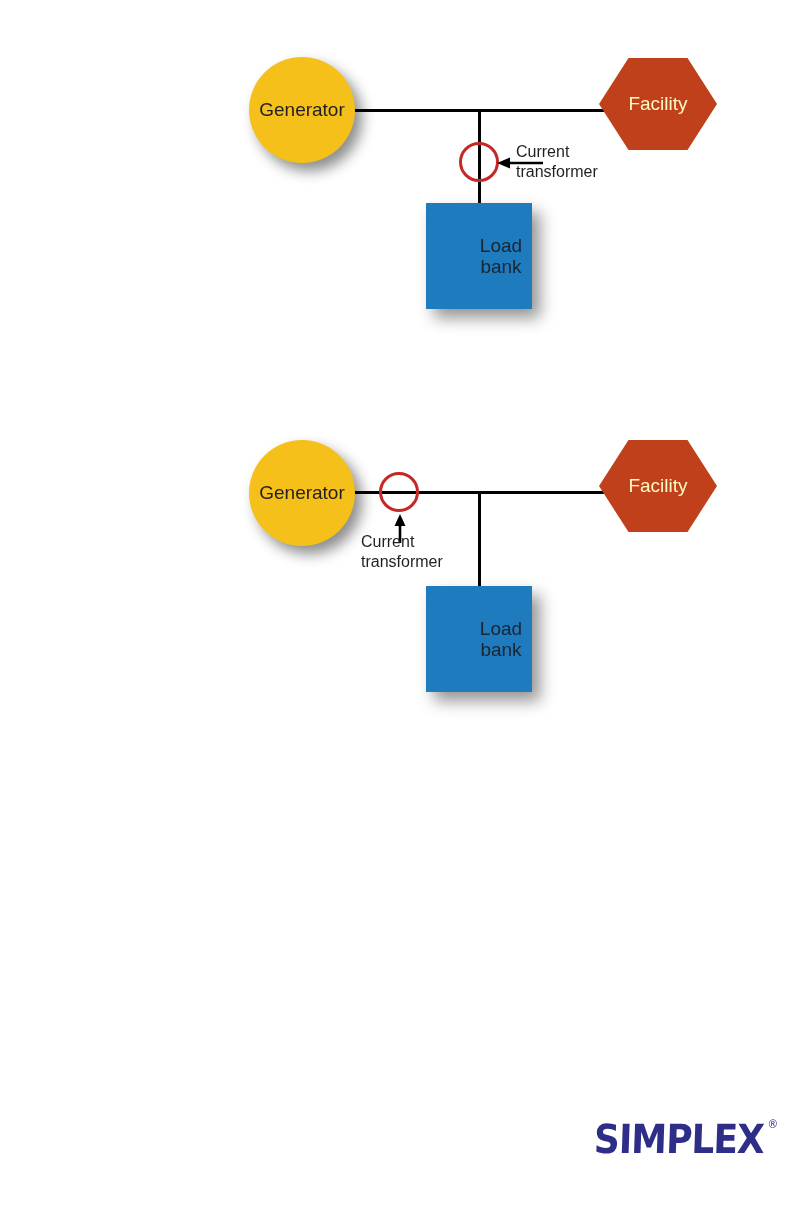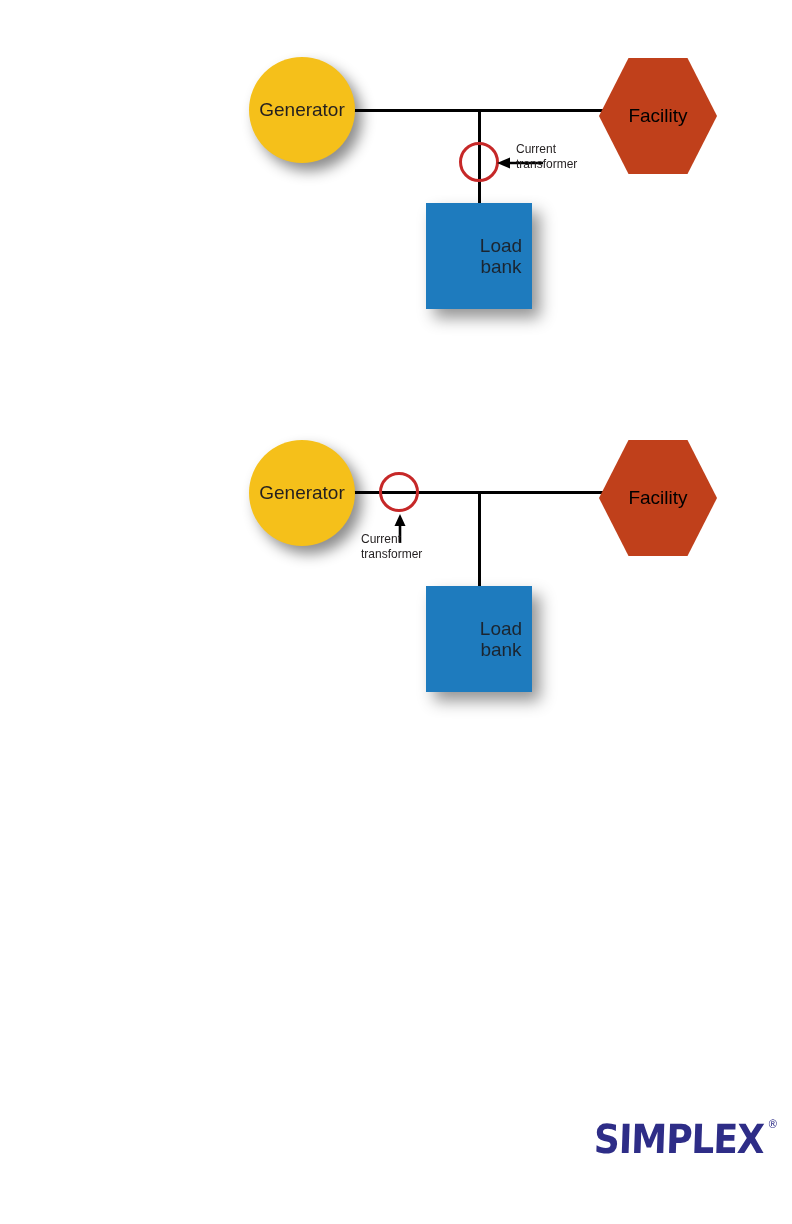--- a/index.html
+++ b/index.html
@@ -46,23 +46,23 @@
     height: 106px;
     border-radius: 50%;
     background: #F5C01A;
     color: #231f20;
     font-size: 19px;
     filter: drop-shadow(7px 8px 7px rgba(0,0,0,0.45));
   }
 
   .facility {
     width: 118px;
-    height: 116px;
+    height: 92px;
     background: #C0401B;
-    color: #000000;
+    color: #fef9c3;
     font-size: 19px;
     clip-path: polygon(25% 0%, 75% 0%, 100% 50%, 75% 100%, 25% 100%, 0% 50%);
     filter: drop-shadow(7px 8px 7px rgba(0,0,0,0.45));
   }
 
   .loadbank {
     width: 106px;
     height: 106px;
     background: #1E7BBE;
     color: #1b2530;
@@ -87,21 +87,21 @@
     height: 40px;
     border: 3px solid #C62828;
     border-radius: 50%;
     box-sizing: border-box;
     background: transparent;
   }
 
   
   .ct-label {
     position: absolute;
-    font-size: 12px;
+    font-size: 16px;
     line-height: 1.25;
     color: #231f20;
     white-space: pre-line;
   }
 
   .note {
     position: absolute;
     font-size: 13.5px;
     line-height: 1.36;
     color: #231f20;

